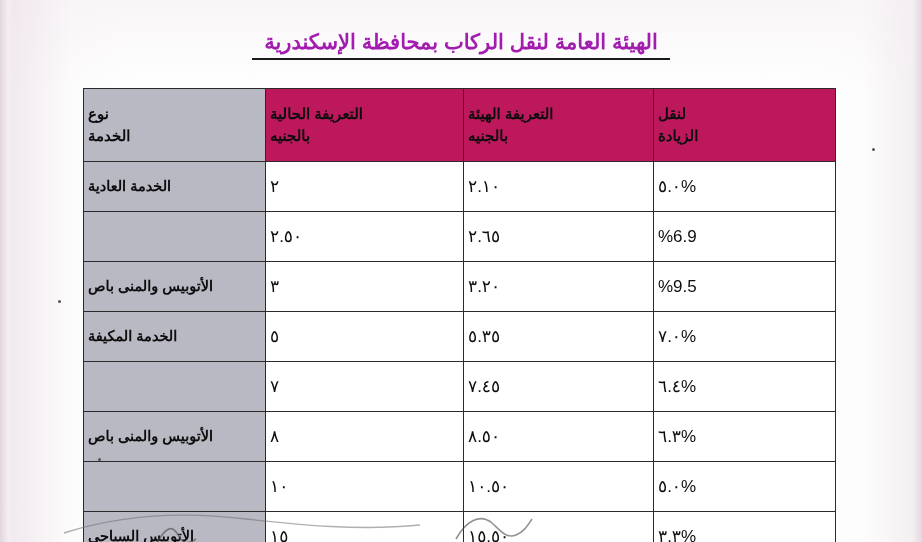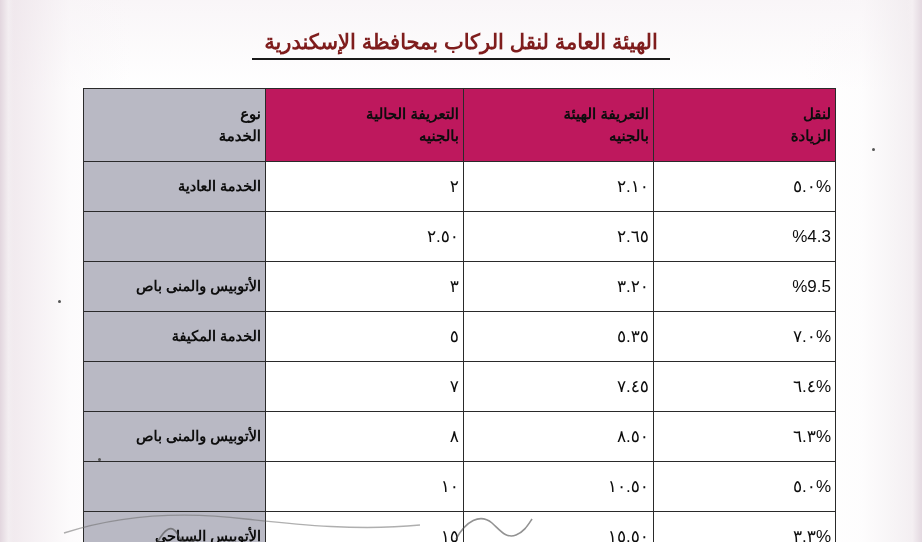--- a/index.html
+++ b/index.html
@@ -41,21 +41,21 @@
   }
 
   .doc-title {
     position: absolute;
     top: 30px;
     left: 0;
     right: 0;
     text-align: center;
     font-size: 21px;
     font-weight: bold;
-    color: #7f1d1d;
+    color: #a21caf;
     letter-spacing: 0px;
   }
   .title-underline {
     position: absolute;
     top: 58px;
     left: 50%;
     transform: translateX(-50%);
     width: 418px;
     height: 2px;
     background: #1a1a1a;
@@ -73,21 +73,21 @@
     width: 100%;
     height: 100%;
     border-collapse: collapse;
     table-layout: fixed;
     font-size: 16px;
     color: #0d0d0d;
   }
   table.fare-table th,
   table.fare-table td {
     border: 1.5px solid #2a2a2a;
-    text-align: right;
+    text-align: left;
     vertical-align: middle;
     padding: 2px 4px;
   }
 
   thead th {
     height: 68px;
     font-weight: bold;
     font-size: 15px;
     line-height: 1.45;
   }
@@ -170,21 +170,21 @@
       </tr>
     </thead>
     <tbody>
       <tr>
         <td>%٥.٠</td>
         <td>٢.١٠</td>
         <td>٢</td>
         <td class="service-cell">الخدمة العادية</td>
       </tr>
       <tr>
-        <td>%4.3</td>
+        <td>%6.9</td>
         <td>٢.٦٥</td>
         <td>٢.٥٠</td>
         <td class="service-cell"></td>
       </tr>
       <tr>
         <td>%9.5</td>
         <td>٣.٢٠</td>
         <td>٣</td>
         <td class="service-cell">الأتوبيس والمنى باص</td>
       </tr>

